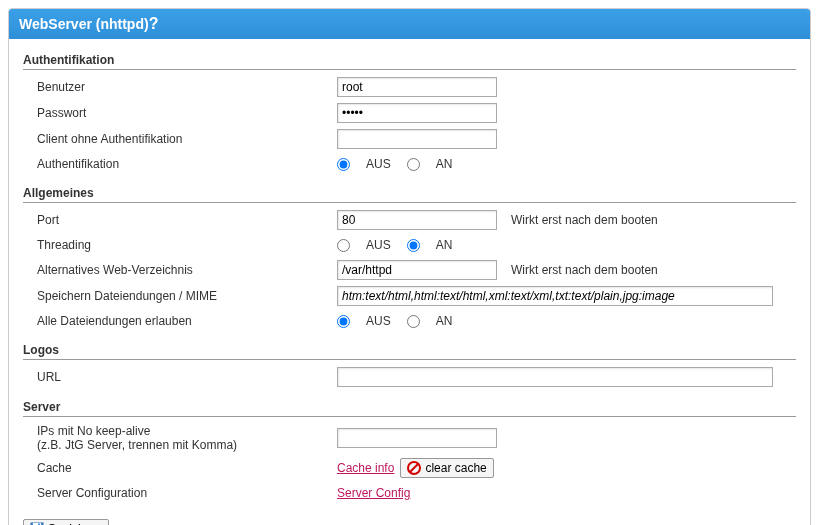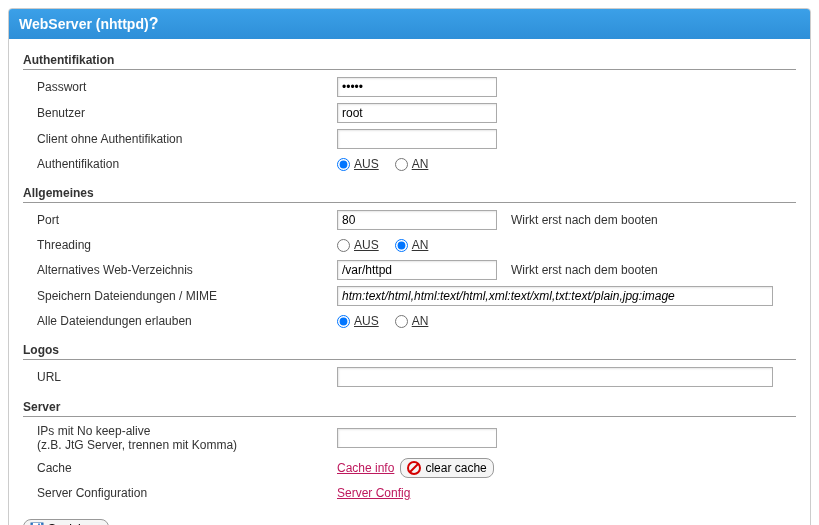--- a/index.html
+++ b/index.html
@@ -66,44 +66,43 @@
     font-size: 12px;
     font-family: inherit;
     height: 20px;
     box-shadow: inset 1px 1px 2px rgba(0,0,0,0.1);
   }
   .w-short { width: 160px; }
   .w-long { width: 436px; font-style: italic; }
   .radio-group {
     display: inline-flex;
     align-items: center;
-    gap: 4px;
+    gap: 16px;
     margin-right: 10px;
-    text-decoration: underline;
   }
   .hint {
     color: #333;
     margin-left: 8px;
   }
   a.link {
     color: #be185d;
     text-decoration: underline;
     cursor: pointer;
   }
   .btn {
     border: 1px solid #999;
     background: #f5f5f5;
     padding: 2px 6px;
     font-size: 12px;
     font-family: inherit;
     cursor: pointer;
     display: inline-flex;
     align-items: center;
     gap: 4px;
-    border-radius: 8px;
+    border-radius: 2px;
   }
   .footer {
     margin-top: 14px;
   }
   .no-circle {
     display: inline-flex;
     width: 14px;
     height: 14px;
     border-radius: 50%;
     border: 2px solid #d40000;
@@ -131,30 +130,30 @@
 <div class="panel">
   <div class="panel-header">
     <span>WebServer (nhttpd)</span>
     <span class="help-icon">?</span>
   </div>
   <div class="panel-body">
 
     <div class="section-title">Authentifikation</div>
 
     <div class="row">
+      <div class="label">Benutzer</div>
+      <div class="field">
+        <input type="text" class="w-short" value="root" style="">
+      </div>
+    </div>
+
+    <div class="row">
       <div class="label">Passwort</div>
       <div class="field">
         <input type="text" class="w-short" value="•••••" style="">
-      </div>
-    </div>
-
-    <div class="row">
-      <div class="label">Benutzer</div>
-      <div class="field">
-        <input type="text" class="w-short" value="root" style="">
       </div>
     </div>
 
     <div class="row">
       <div class="label">Client ohne Authentifikation</div>
       <div class="field">
         <input type="text" class="w-short" value="" style="">
       </div>
     </div>
 

